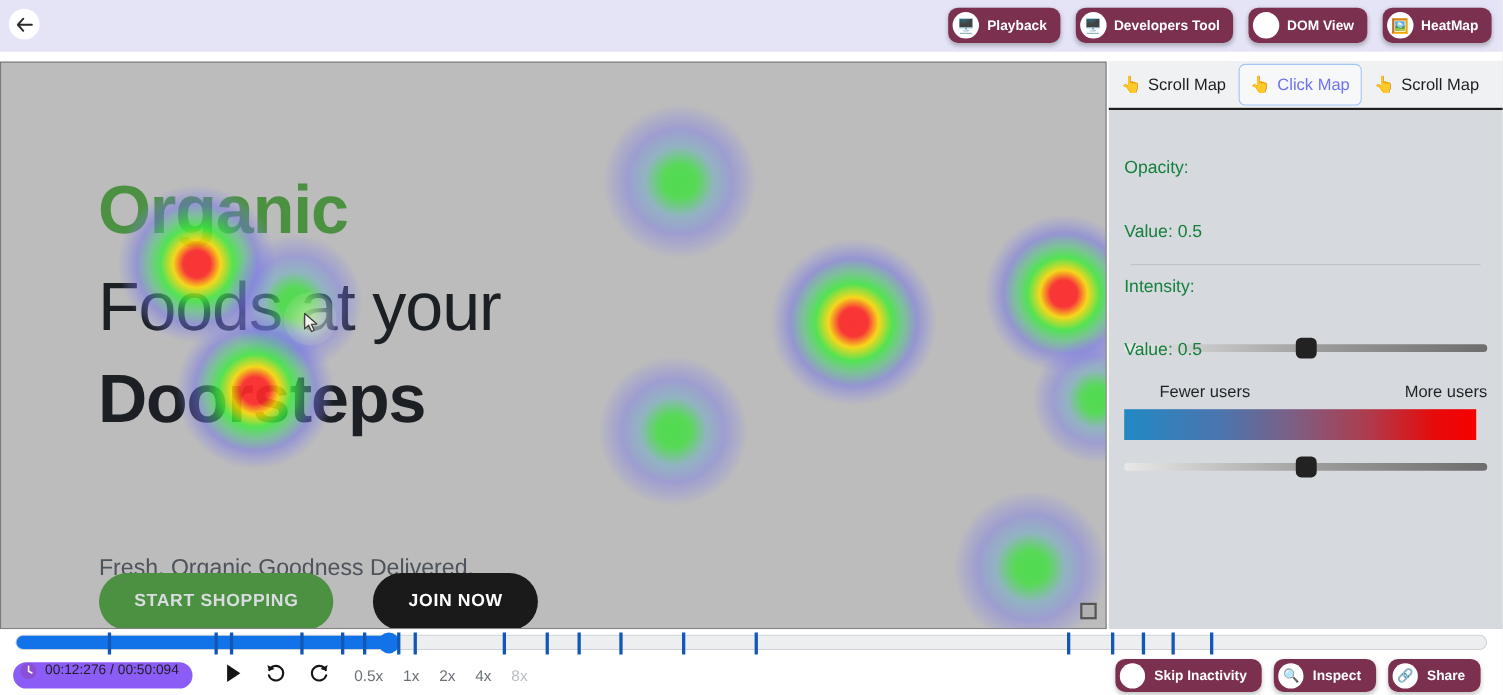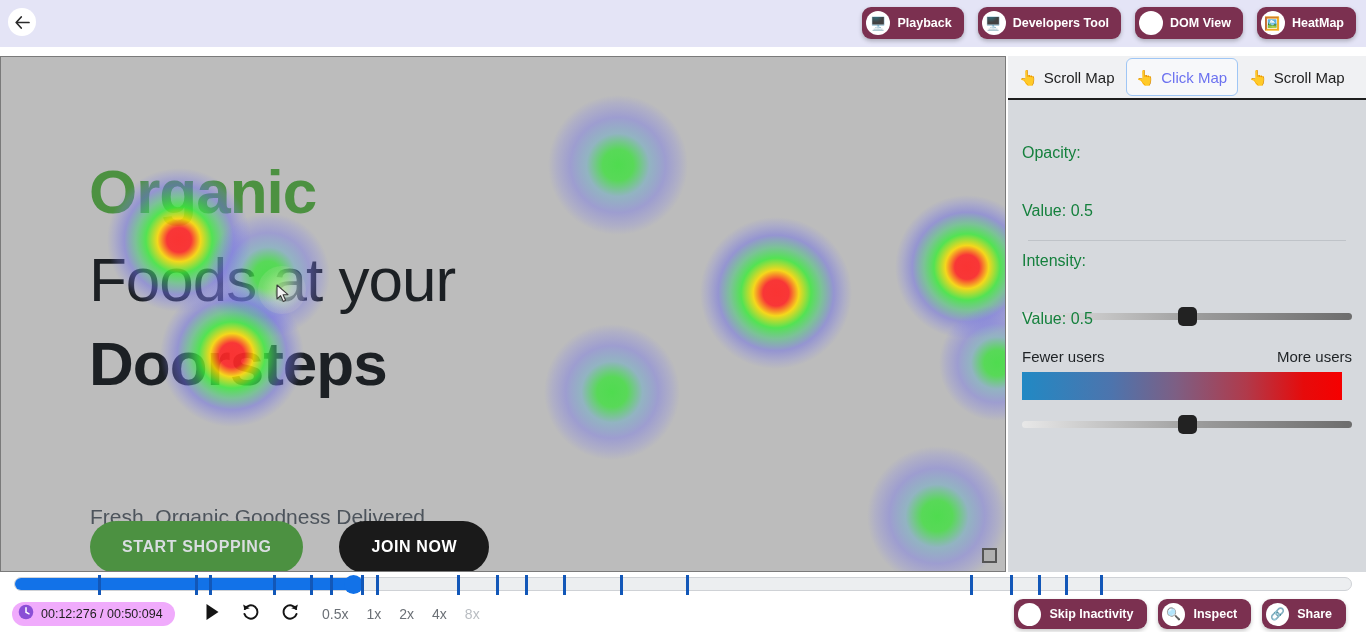--- a/index.html
+++ b/index.html
@@ -205,23 +205,23 @@
 
   
   #bottom-bar {
     position: absolute; left: 0; top: 596px;
     width: 1366px; height: 36px;
     background: #ffffff;
   }
   #time-pill {
     position: absolute; left: 12px; top: 6px;
     height: 24px;
-    background: #f0abfc;
+    background: #8b5cf6;
     border-radius: 12px;
-    display: flex; align-items: center; gap: 7px;
+    display: flex; gap: 7px;
     padding: 0 12px 0 6px;
   }
   #time-text { font-size: 12.5px; color: #1e1e1e; }
   #transport { position: absolute; left: 205px; top: 6px; display: flex; align-items: center; gap: 21px; }
   .t-btn { cursor: pointer; display: flex; align-items: center; }
   #speeds { position: absolute; left: 322px; top: 10px; display: flex; gap: 18px; }
   .speed { font-size: 14px; color: #6b7076; cursor: pointer; }
   .speed.dim { color: #b9bdc2; }
   #bottom-actions {
     position: absolute; right: 20px; top: 3px;
@@ -341,21 +341,21 @@
 
     <div class="divider" style="top:140px;"></div>
 
     <div class="ctrl-label" style="top:152px;">Intensity:</div>
     <div class="slider-row" style="top:315px;">
       <div class="slider-track"></div>
       <div class="slider-thumb" id="intensity-thumb" style="left: 155.5px;"></div>
     </div>
     <div class="ctrl-label" style="top:210px;">Value: 0.5</div>
 
-    <div id="legend-labels" style="top:248px;">
+    <div id="legend-labels" style="top:248px;margin-left:32px;">
       <span>Fewer users</span>
       <span>More users</span>
     </div>
     <div id="legend-bar" style="top:272px;"></div>
   </div>
 </div>
 
 <div id="timeline-wrap">
   <div id="timeline-rail">
     <div id="timeline-progress" style="width: 338.008px;"></div>

